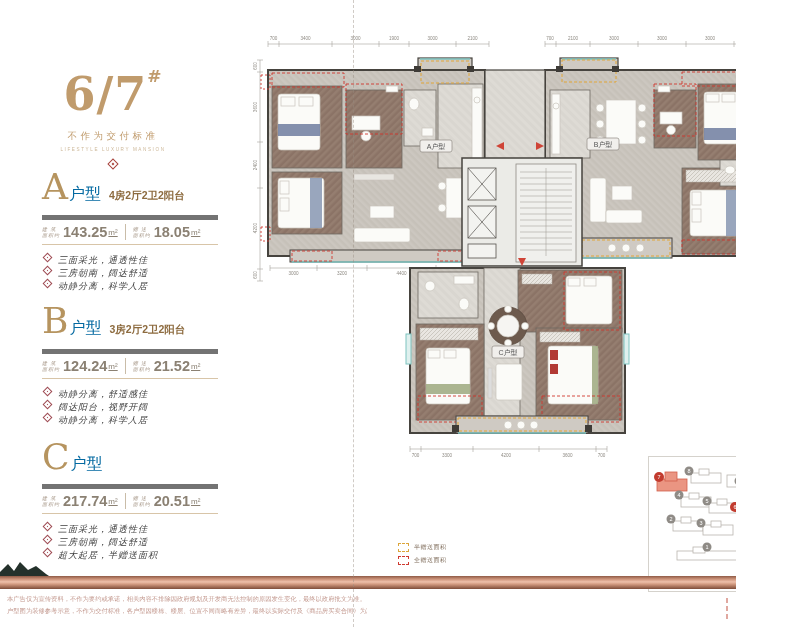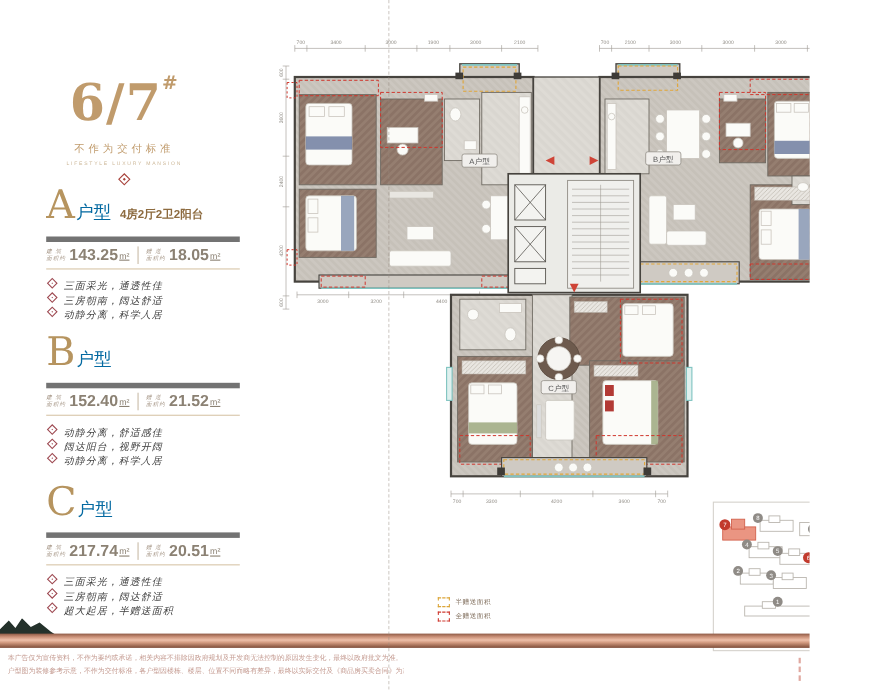--- a/index.html
+++ b/index.html
@@ -121,27 +121,28 @@
           </span>
           <span class="ftext">动静分离，科学人居</span>
         </li>
     </ul>
   </section>
 
   <section class="unit u-b">
     <div class="u-head">
       <span class="u-letter">B</span>
       <span class="u-suffix">户型</span>
+      <span class="u-spec">3房2厅2卫2阳台</span>
     </div>
     <div class="area-row">
       <span class="alabel">
           <i>建 筑</i>
           <i>面积约</i>
         </span>
-      <span class="anum">152.40</span>
+      <span class="anum">124.24</span>
       <span class="aunit">m²</span>
       <span class="vdiv"></span>
       <span class="alabel">
           <i>赠 送</i>
           <i>面积约</i>
         </span>
       <span class="anum">21.52</span>
       <span class="aunit">m²</span>
     </div>
     <ul class="feats">

